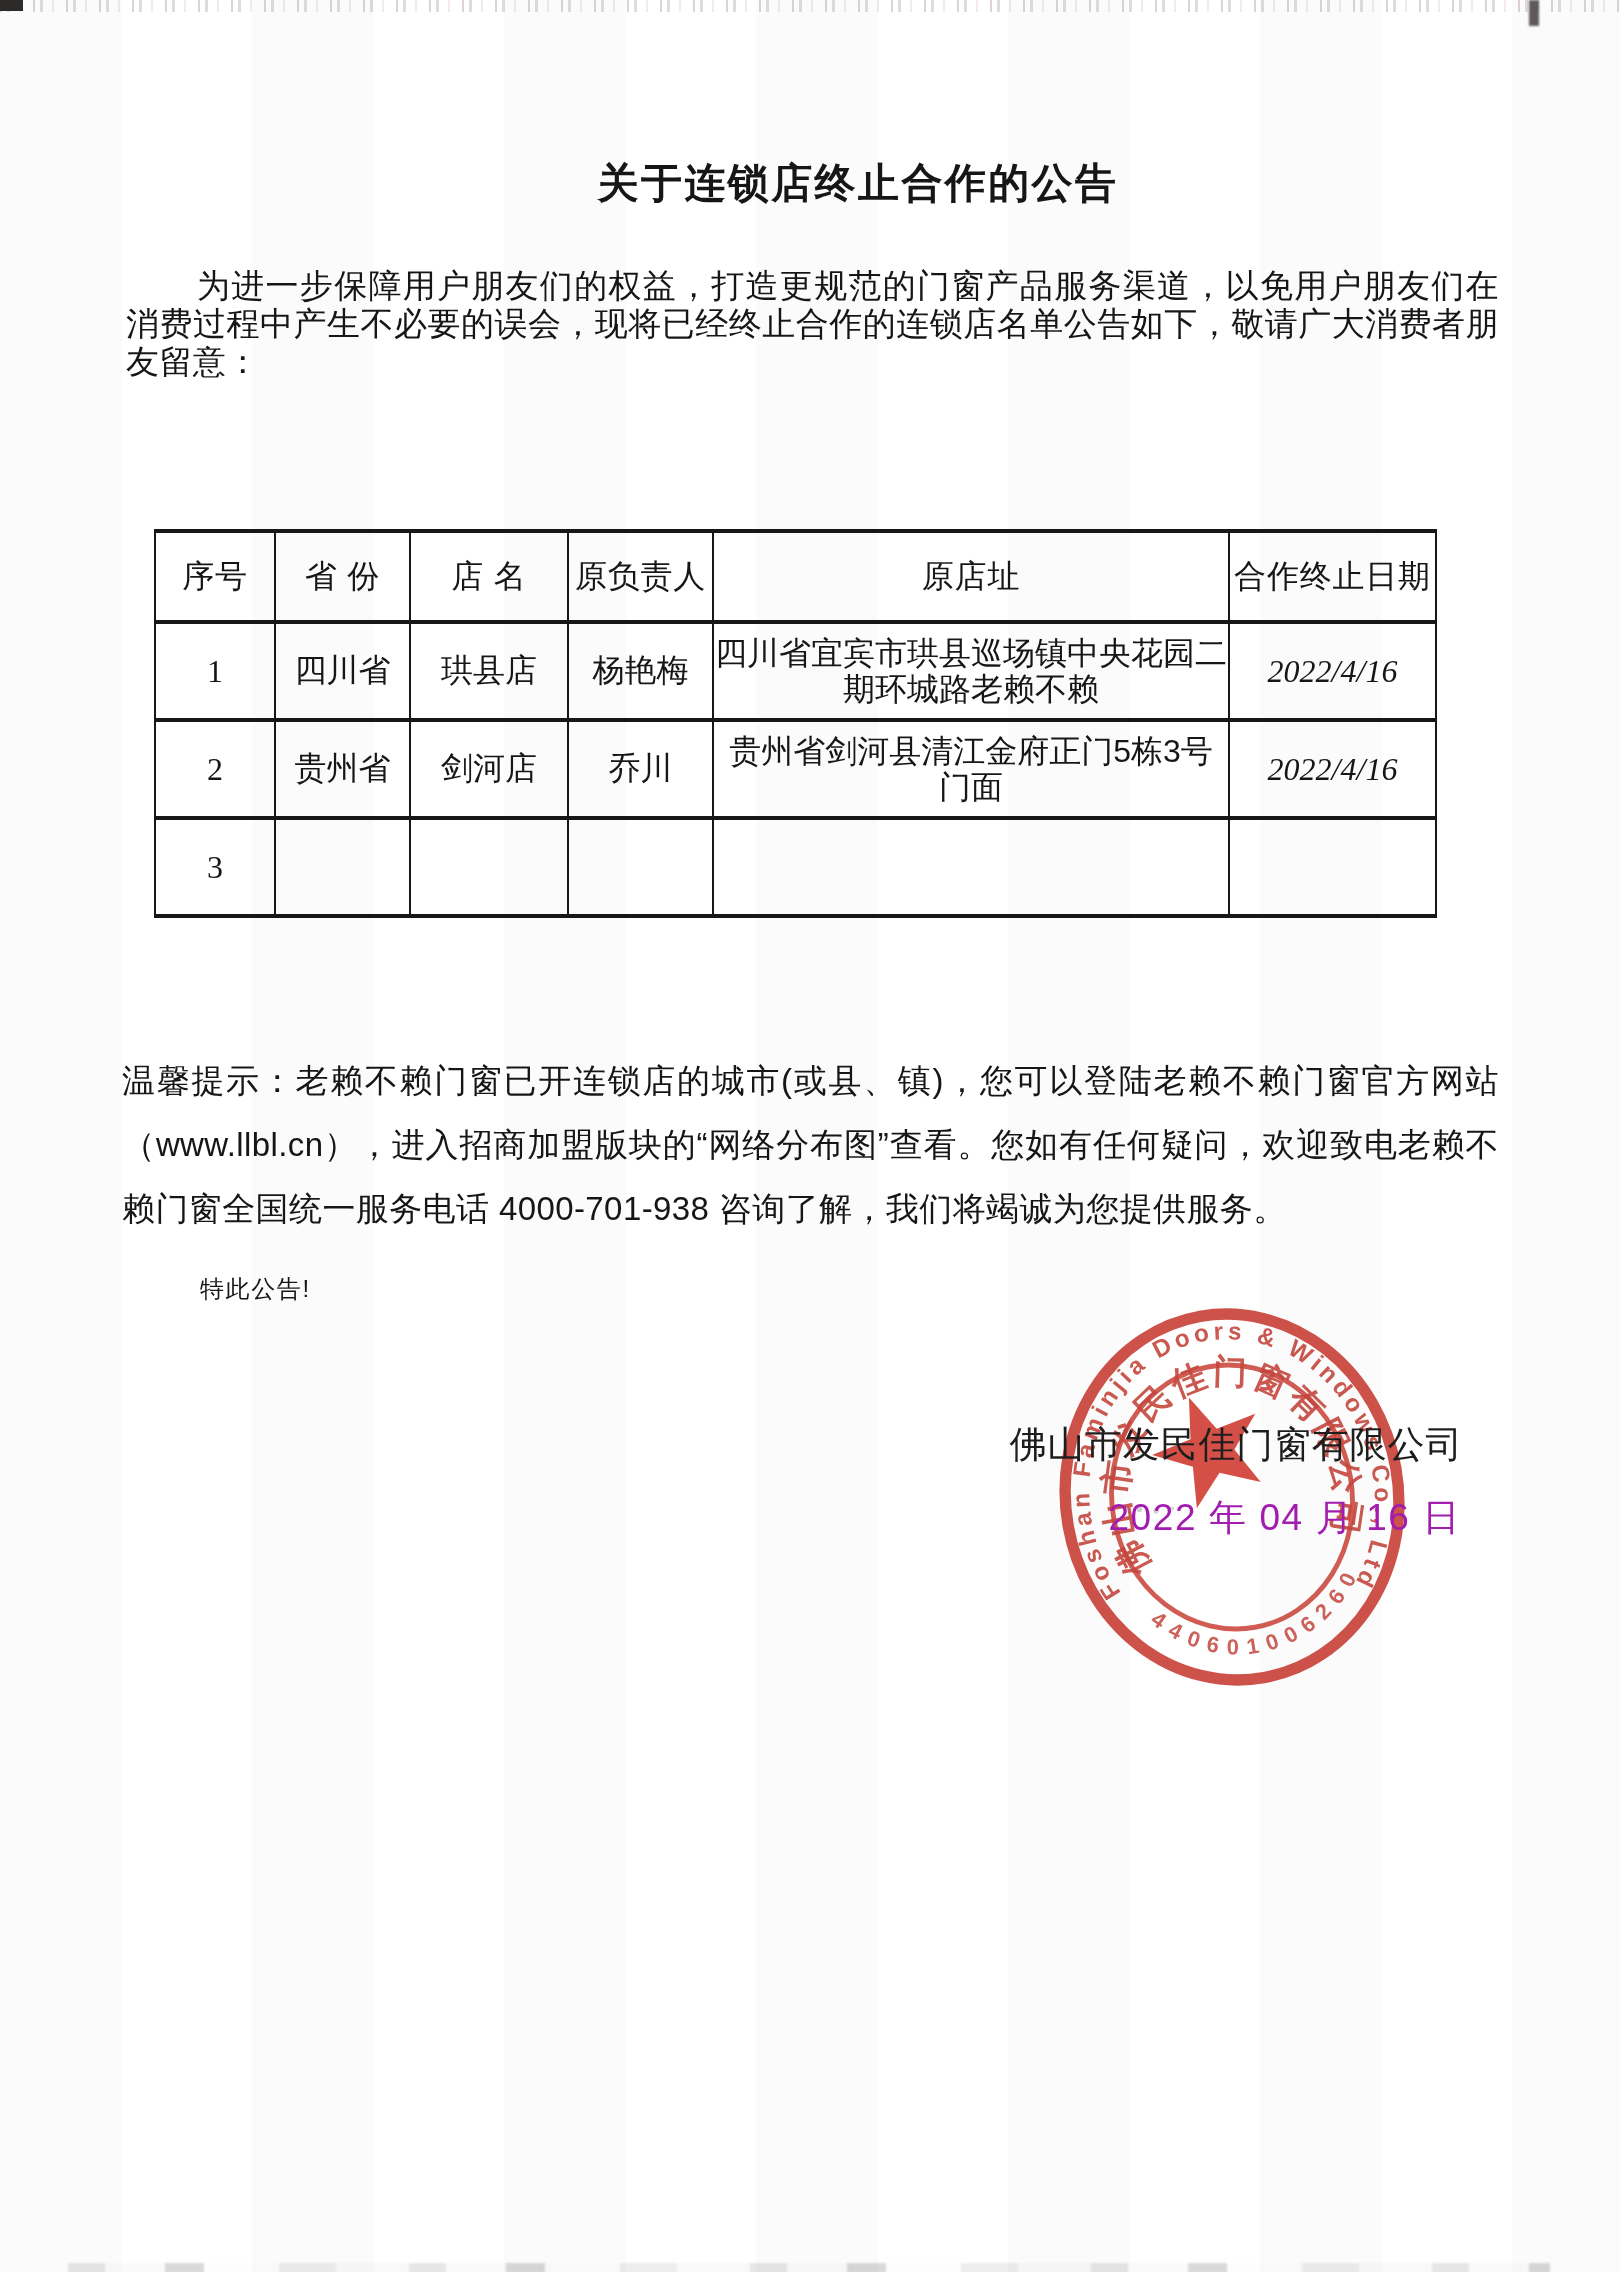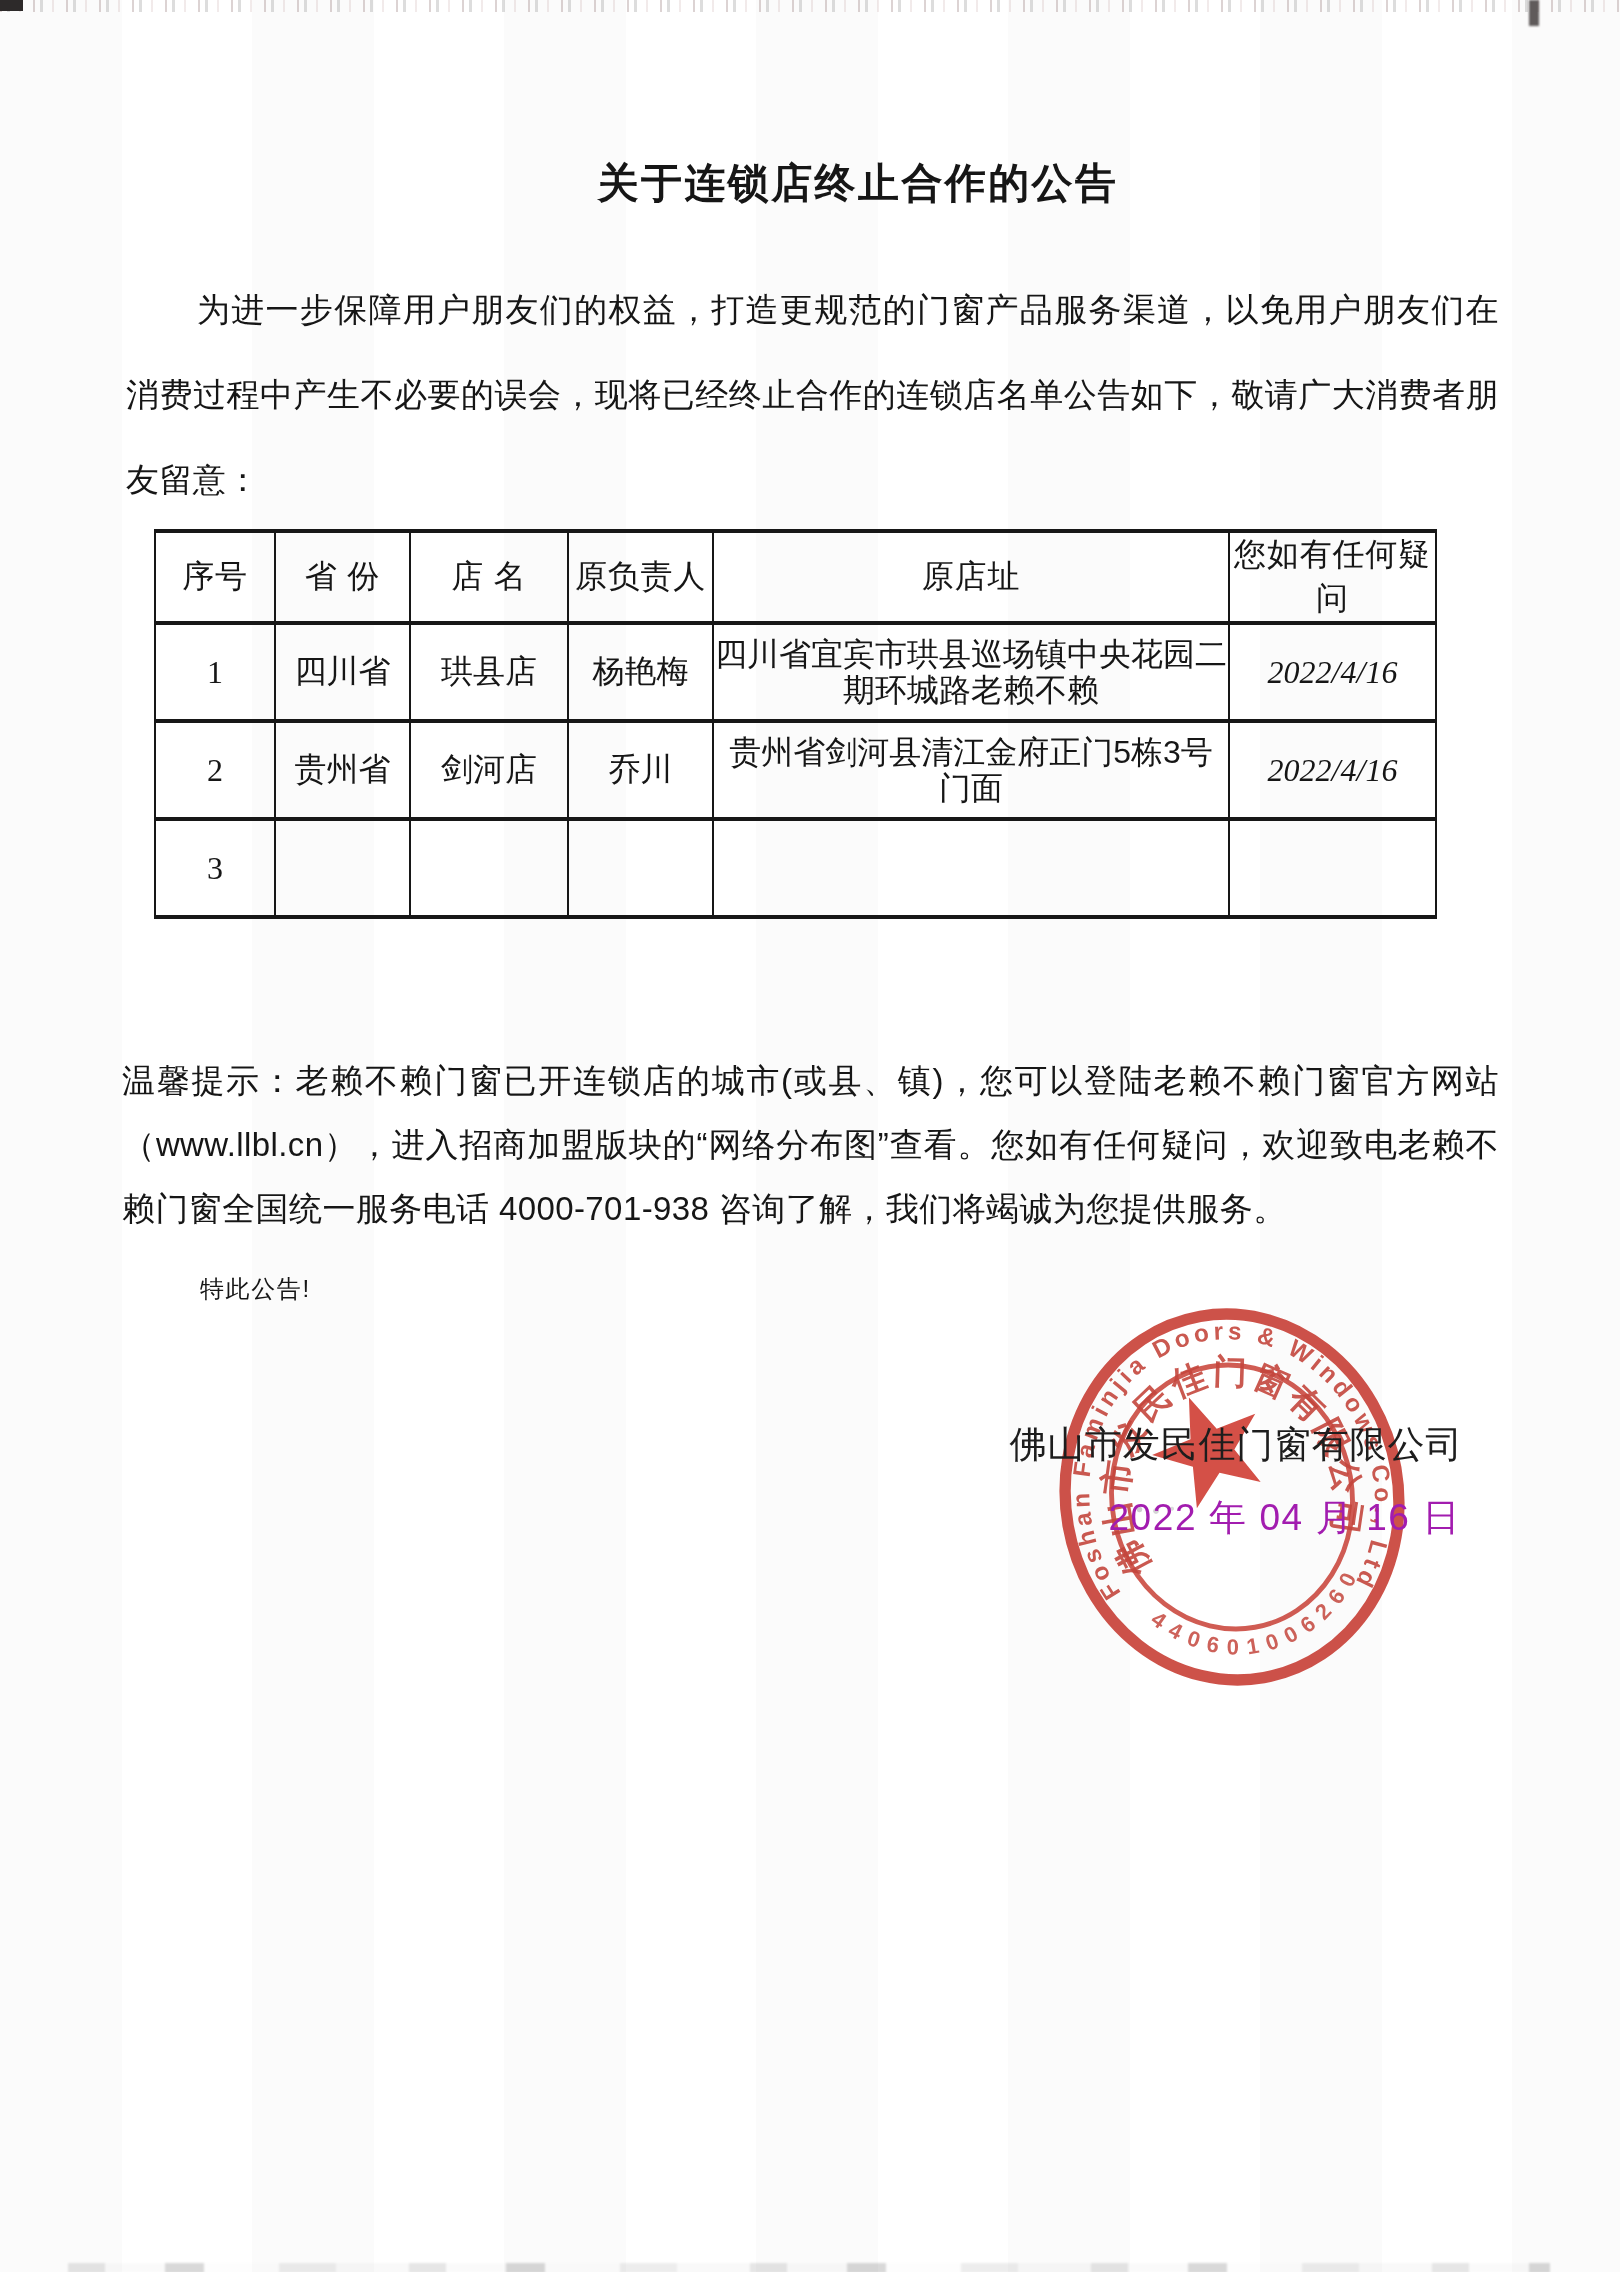--- a/index.html
+++ b/index.html
@@ -33,21 +33,21 @@
       rgba(0,0,0,.14) 211px 268px, rgba(0,0,0,.05) 268px 341px);
     filter:blur(0.8px);
   }
 
   .page-title{
     position:absolute;top:156px;left:0;width:100%;text-align:center;
     font-size:41px;font-weight:700;letter-spacing:2.4px;z-index:2;padding-left:48px;
   }
   .intro{
     position:absolute;top:234px;left:126px;width:1373px;z-index:2;
-    font-size:33px;line-height:85px;text-align:justify;text-indent:71px;
+    font-size:33px;line-height:38px;text-align:justify;text-indent:71px;
     letter-spacing:0.4px;
   }
   table.announcement{
     position:absolute;top:529px;left:154px;z-index:2;
     border-collapse:collapse;table-layout:fixed;width:1282px;
   }
   table.announcement col.c0{width:120px;}
   table.announcement col.c1{width:135px;}
   table.announcement col.c2{width:158px;}
   table.announcement col.c3{width:145px;}
@@ -123,21 +123,21 @@
       <col class="c4">
       <col class="c5">
   </colgroup>
   <tbody>
     <tr class="hdr">
       <th>序号</th>
       <th>省 份</th>
       <th>店 名</th>
       <th>原负责人</th>
       <th>原店址</th>
-      <th>您如有任何疑问</th>
+      <th>合作终止日期</th>
     </tr>
     <tr class="row">
       <td class="serial">1</td>
       <td>四川省</td>
       <td>珙县店</td>
       <td>杨艳梅</td>
       <td class="addr">四川省宜宾市珙县巡场镇中央花园二期环城路老赖不赖</td>
       <td class="date">2022/4/16</td>
     </tr>
     <tr class="row">

